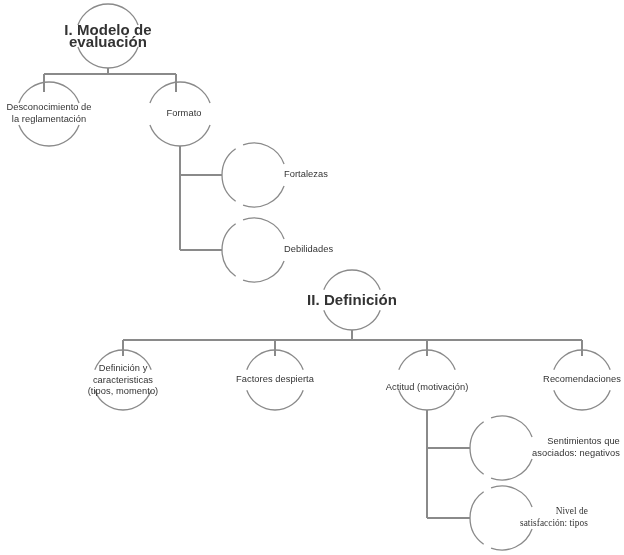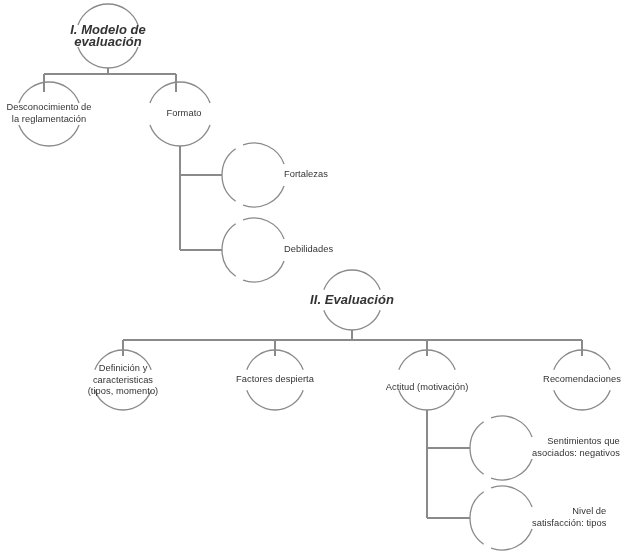--- a/index.html
+++ b/index.html
@@ -38,22 +38,21 @@
     text-align: center;
     transform: translate(-50%, -50%);
   }
   .node-label.leftal {
     text-align: right;
     transform: translate(0, -50%);
     margin-left: 48px;
   }
   .node-label.bold {
     font-weight: bold;
-    font-size: 13px;
-    font-style: italic;
+    font-size: 15px;
   }
   .label-line {
     display: block;
   }
 </style>
 </head>
 <body>
 
 <div id="diagram-root">
 
@@ -109,22 +108,22 @@
         <path d="M 532.07 528.94 A 32 32 0 0 1 491.06 548.07" fill="none" stroke="#8a8a8a" stroke-width="1.3"></path>
       </g>
   </svg>
 
   <div id="labels-layer">
       <div class="node-label centered bold" style="left: 108px; top: 36px;"><span class="label-line">I. Modelo de</span><span class="label-line">evaluación</span></div>
       <div class="node-label centered" style="left: 49px; top: 114px;"><span class="label-line">Desconocimiento de</span><span class="label-line">la reglamentación</span></div>
       <div class="node-label centered" style="left: 184px; top: 114px;"><span class="label-line">Formato</span></div>
       <div class="node-label leftal" style="left: 236px; top: 175px;"><span class="label-line">Fortalezas</span></div>
       <div class="node-label leftal" style="left: 236px; top: 250px;"><span class="label-line">Debilidades</span></div>
-      <div class="node-label centered bold" style="left: 352px; top: 300px;"><span class="label-line">II. Evaluación</span></div>
+      <div class="node-label centered bold" style="left: 352px; top: 300px;"><span class="label-line">II. Definición</span></div>
       <div class="node-label centered" style="left: 123px; top: 380px;"><span class="label-line">Definición y</span><span class="label-line">caracteristicas</span><span class="label-line">(tipos, momento)</span></div>
       <div class="node-label centered" style="left: 275px; top: 380px;"><span class="label-line">Factores despierta</span></div>
       <div class="node-label centered" style="left: 427px; top: 380px; margin-top: 8px;"><span class="label-line">Actitud (motivación)</span></div>
       <div class="node-label centered" style="left: 582px; top: 380px;"><span class="label-line">Recomendaciones</span></div>
       <div class="node-label leftal" style="left: 484px; top: 448px;"><span class="label-line">Sentimientos que</span><span class="label-line">asociados: negativos</span></div>
-      <div class="node-label leftal" style="left: 484px; top: 518px;"><span class="label-line">Nivel de</span><span class="label-line">satisfacción: tipos</span></div>
+      <div class="node-label leftal" style="left: 472px; top: 518px; font-family: Liberation Serif, serif;"><span class="label-line">Nivel de</span><span class="label-line">satisfacción: tipos</span></div>
     </div>
 
 </div>
 
 </body></html>

